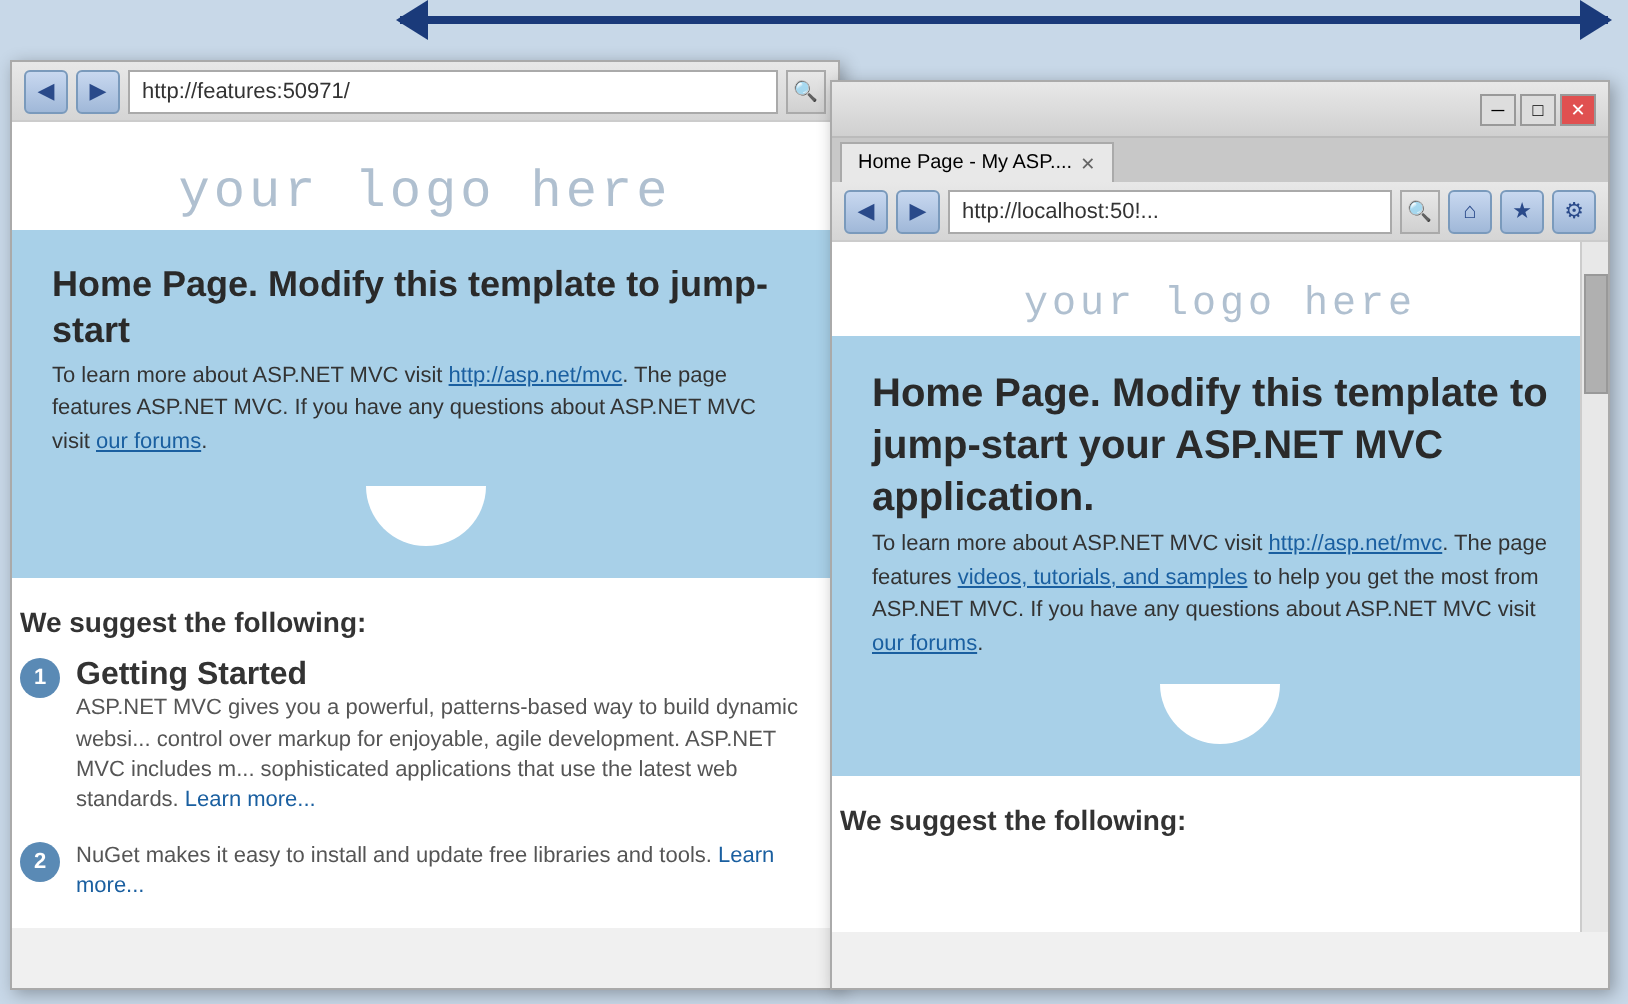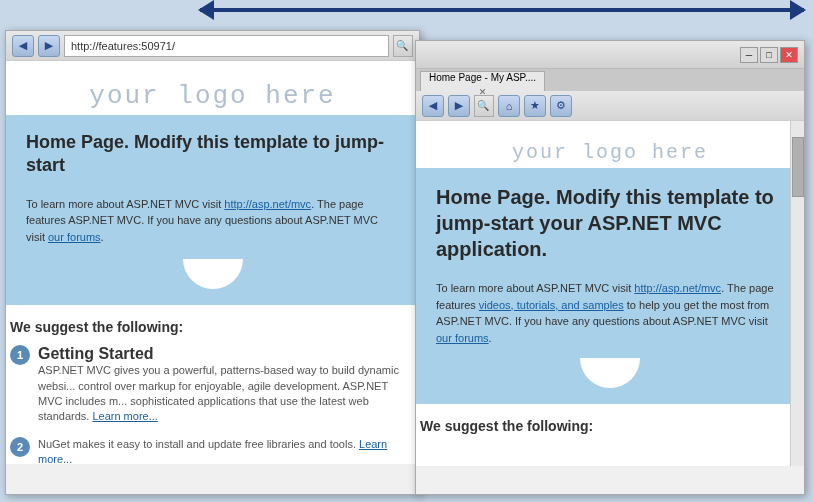--- a/index.html
+++ b/index.html
@@ -164,21 +164,20 @@
       height: 20px;
       background: #e8e8e8;
       border: 1px solid #aaa;
       border-bottom: none;
       padding: 0 8px;
       font-size: 10px;
       display: flex;
       align-items: center;
       gap: 4px;
       max-width: 160px;
-      flex-direction: column;
     }
     .tab-x {
       font-size: 9px;
       color: #666;
     }
 
     
     .page-content {
       background: white;
       height: calc(100% - 60px);
@@ -242,21 +241,21 @@
       color: #2a2a2a;
       font-weight: bold;
       line-height: 1.3;
     }
     .hero-title .bold-part {
       font-weight: 900;
     }
     .hero-desc {
       font-size: 11px;
       color: #333;
-      margin-top: 18px;
+      margin-top: 2px;
       line-height: 1.5;
     }
     .hero-desc a {
       color: #1a5fa0;
       text-decoration: underline;
     }
     .wave-bottom {
       width: 60px;
       height: 30px;
       background: white;
@@ -301,21 +300,20 @@
       color: #333;
       font-size: 16px;
     }
     .item-content .item-desc {
       color: #555;
       font-size: 11px;
       line-height: 1.4;
     }
     .item-content a {
       color: #1a5fa0;
-      text-decoration: underline;
       text-align: right;
     }
 
     
     .scrollbar {
       position: absolute;
       right: 0;
       top: 0;
       width: 14px;
       height: 100%;
@@ -426,20 +424,23 @@
       <span class="tab-x">✕</span>
     </div>
   </div>
 
   <div class="browser-toolbar">
     <div class="nav-btn">
       <span>◀</span>
     </div>
     <div class="nav-btn">
       <span>▶</span>
+    </div>
+    <div class="address-bar">
+      <span>http://localhost:50!...</span>
     </div>
     <div class="search-btn">
       <span>🔍</span>
     </div>
     <div class="nav-btn">
       <span>⌂</span>
     </div>
     <div class="nav-btn">
       <span>★</span>
     </div>

